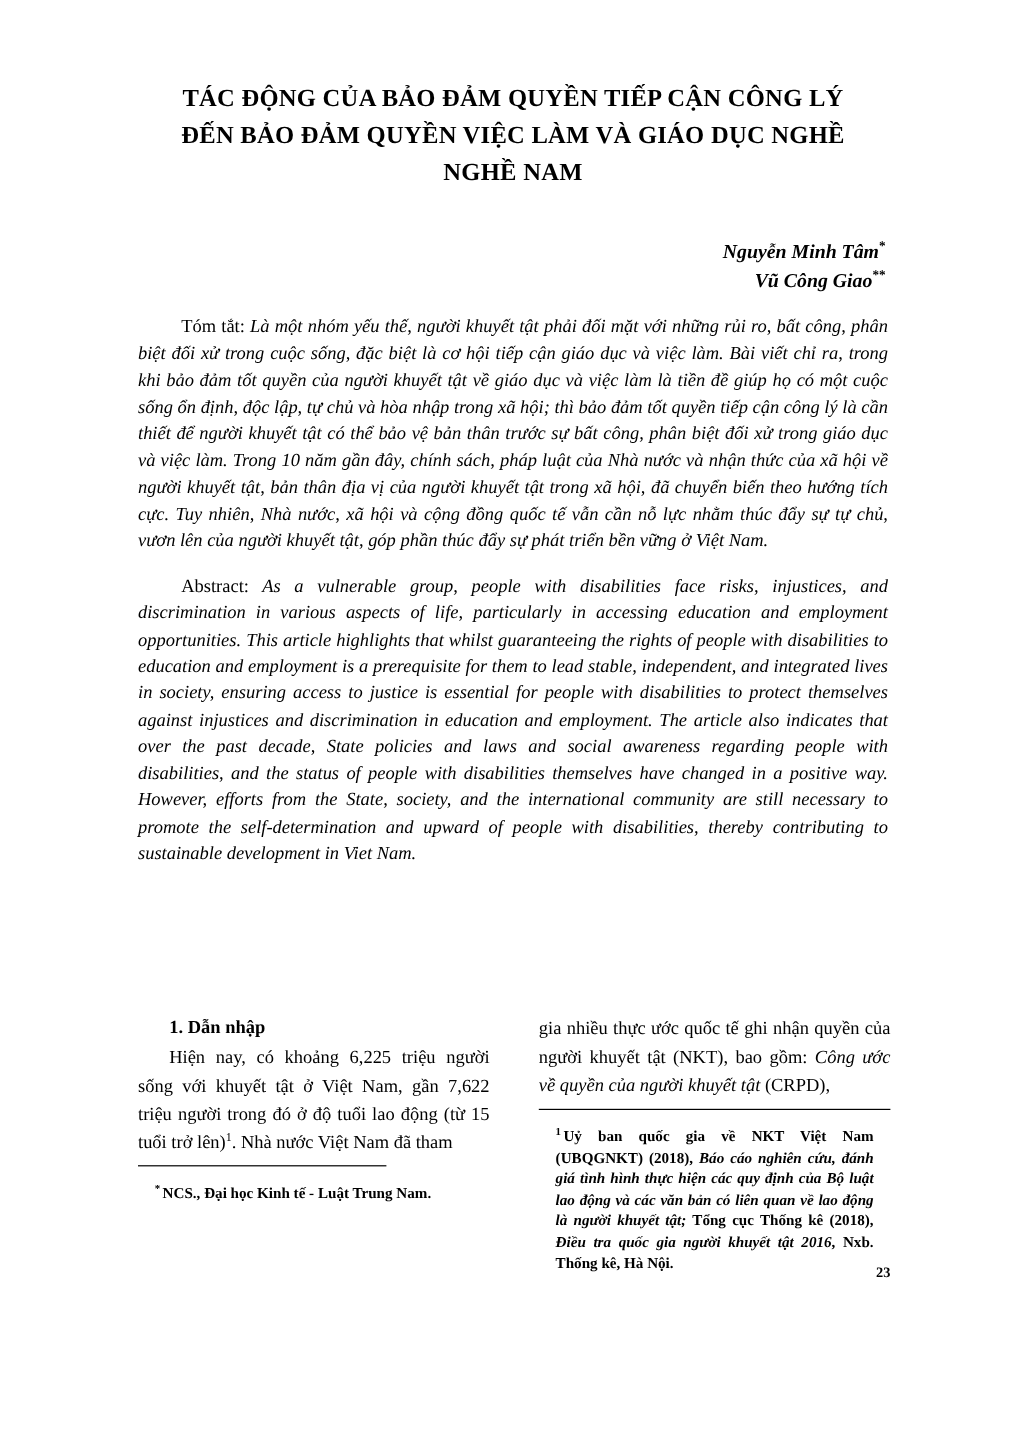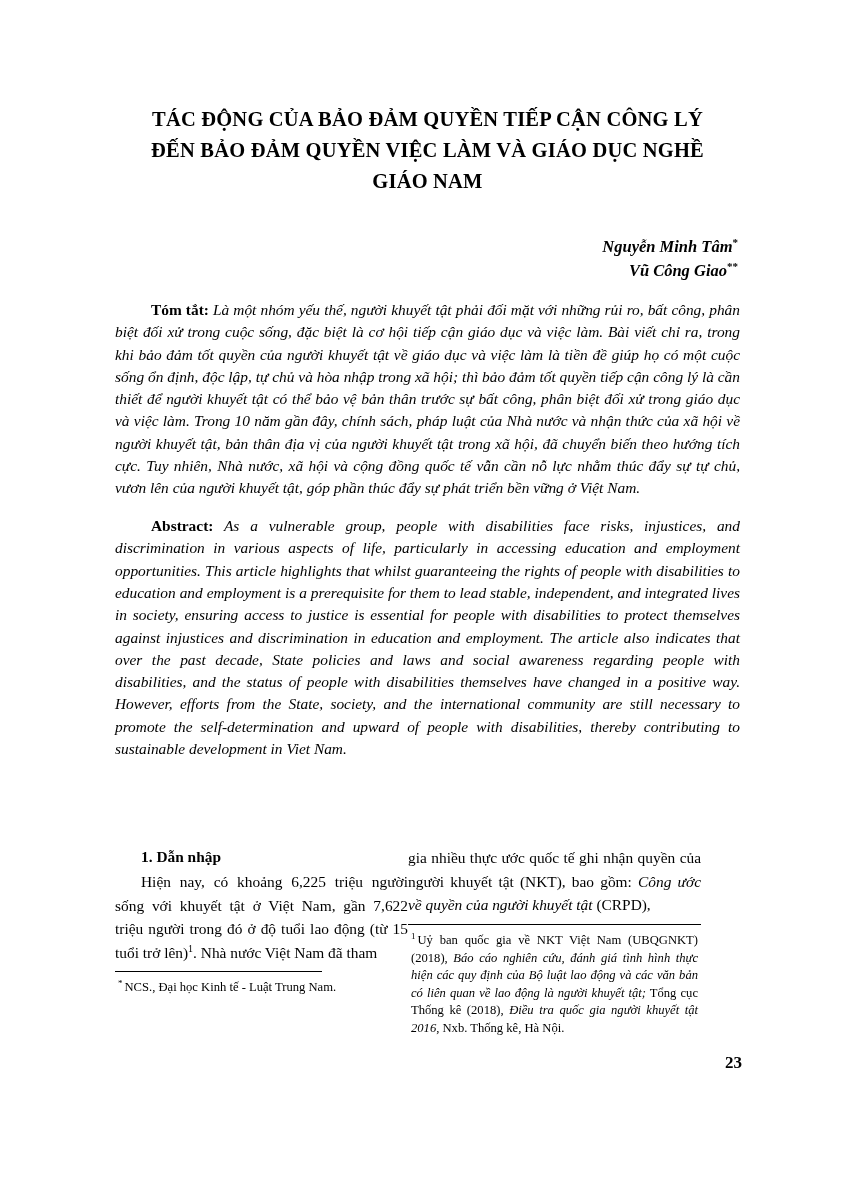--- a/index.html
+++ b/index.html
@@ -18,21 +18,21 @@
   }
   .content {
     position: absolute;
     left: 115px;
     top: 0;
     width: 625px;
   }
 
   
   .title-block {
-    margin-top: 104px;
+    margin-top: 67px;
     text-align: center;
     font-weight: bold;
     font-size: 20.5px;
     line-height: 31px;
     letter-spacing: 0.2px;
   }
   .title-line { display: block; }
 
   
   .authors {
@@ -61,30 +61,31 @@
     line-height: 22.3px;
     text-align: justify;
     text-indent: 36px;
     hyphens: none;
   }
   .abstract.en {
     margin-top: 11px;
   }
   .abstract .lead {
     font-style: normal;
-    font-weight: bold;
+    font-weight: normal;
   }
 
   
   .columns {
     position: absolute;
     left: 115px;
     top: 846px;
     width: 627px;
     display: flex;
+    justify-content: space-between;
   }
   .col {
     width: 293px;
     position: relative;
   }
 
   .section-head {
     font-weight: bold;
     font-size: 15.4px;
     line-height: 22px;
@@ -115,22 +116,23 @@
   .fn-rule.short { width: 207px; }
   .fn-rule.full  { width: 293px; }
 
   .footnotes {
     font-size: 12.6px;
     line-height: 17.6px;
     text-align: justify;
     margin-top: 7px;
   }
   .fn {
-    margin: 3px;
+    margin: 14px;
     text-indent: 0;
+    font-weight: bold;
   }
   .fn sup {
     font-size: 9px;
     vertical-align: super;
     line-height: 0;
     margin-right: 2px;
   }
   .fn .it { font-style: italic; }
 
   .fn-left-wrap {
@@ -144,35 +146,35 @@
     left: 0;
     top: 78px;
     width: 293px;
   }
 
   
   .page-number {
     position: absolute;
     right: 102px;
     top: 1053px;
-    font-size: 17px;
+    font-size: 12px;
     font-weight: bold;
   }
 </style>
 </head>
 <body>
 
 <div class="page">
 
   <div class="content">
 
     <div class="title-block">
       <span class="title-line">TÁC ĐỘNG CỦA BẢO ĐẢM QUYỀN TIẾP CẬN CÔNG LÝ</span>
       <span class="title-line">ĐẾN BẢO ĐẢM QUYỀN VIỆC LÀM VÀ GIÁO DỤC NGHỀ</span>
-      <span class="title-line">GIÁO NAM</span>
+      <span class="title-line">NGHỀ NAM</span>
     </div>
 
     <div class="authors">
       <span class="author-line"><span>Nguyễn Minh Tâm</span><sup>*</sup></span>
       <span class="author-line"><span>Vũ Công Giao</span><sup>**</sup></span>
     </div>
 
     <p class="abstract vi"><span class="lead">Tóm tắt:</span><span> Là một nhóm yếu thế, người khuyết tật phải đối mặt với những rủi ro, bất công, phân biệt đối xử trong cuộc sống, đặc biệt là cơ hội tiếp cận giáo dục và việc làm. Bài viết chỉ ra, trong khi bảo đảm tốt quyền của người khuyết tật về giáo dục và việc làm là tiền đề giúp họ có một cuộc sống ổn định, độc lập, tự chủ và hòa nhập trong xã hội; thì bảo đảm tốt quyền tiếp cận công lý là cần thiết để người khuyết tật có thể bảo vệ bản thân trước sự bất công, phân biệt đối xử trong giáo dục và việc làm. Trong 10 năm gần đây, chính sách, pháp luật của Nhà nước và nhận thức của xã hội về người khuyết tật, bản thân địa vị của người khuyết tật trong xã hội, đã chuyển biến theo hướng tích cực. Tuy nhiên, Nhà nước, xã hội và cộng đồng quốc tế vẫn cần nỗ lực nhằm thúc đẩy sự tự chủ, vươn lên của người khuyết tật, góp phần thúc đẩy sự phát triển bền vững ở Việt Nam.</span></p>
 
     <p class="abstract en"><span class="lead">Abstract:</span><span> As a vulnerable group, people with disabilities face risks, injustices, and discrimination in various aspects of life, particularly in accessing education and employment opportunities. This article highlights that whilst guaranteeing the rights of people with disabilities to education and employment is a prerequisite for them to lead stable, independent, and integrated lives in society, ensuring access to justice is essential for people with disabilities to protect themselves against injustices and discrimination in education and employment. The article also indicates that over the past decade, State policies and laws and social awareness regarding people with disabilities, and the status of people with disabilities themselves have changed in a positive way. However, efforts from the State, society, and the international community are still necessary to promote the self-determination and upward of people with disabilities, thereby contributing to sustainable development in Viet Nam.</span></p>

